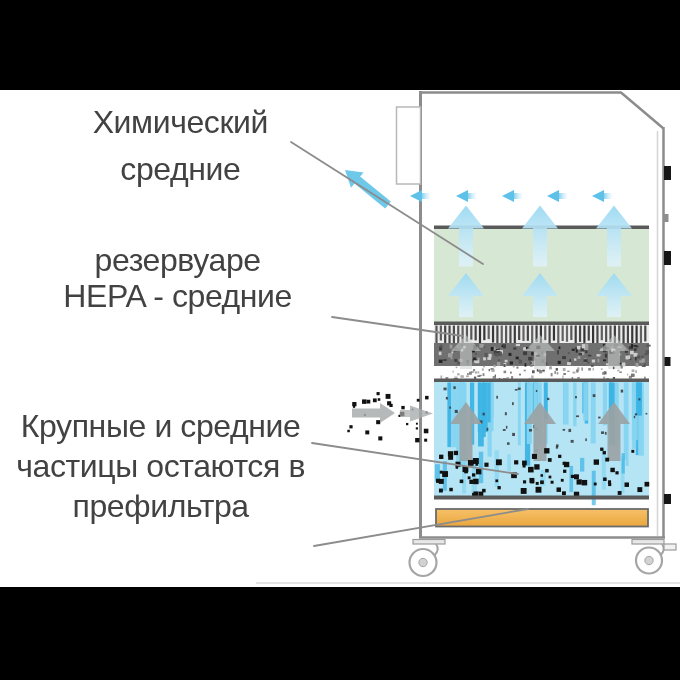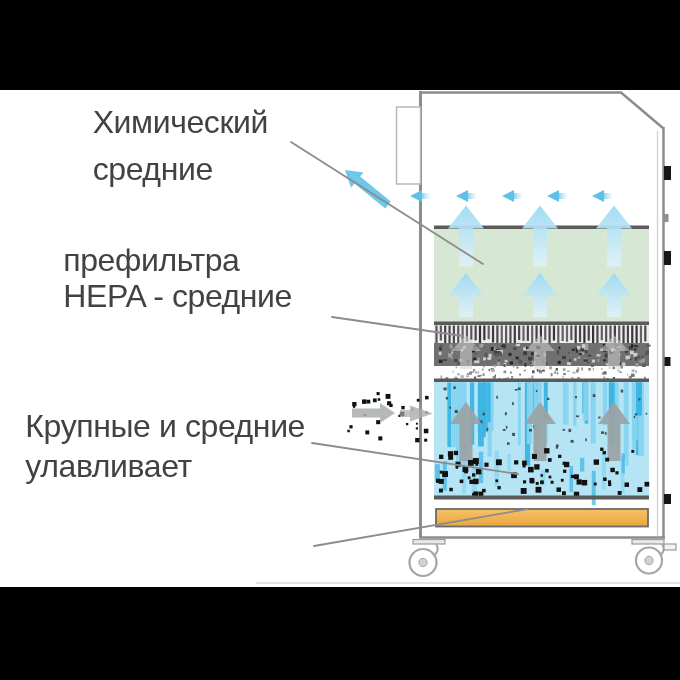--- a/index.html
+++ b/index.html
@@ -5,21 +5,21 @@
   html,body{margin:0;padding:0;background:#fff;}
   .stage{
     position:relative;width:680px;height:680px;overflow:hidden;
     background:#ffffff;font-family:"Liberation Sans", sans-serif;
   }
   .bar{position:absolute;left:0;width:680px;background:#000;}
   .bar.top{top:0;height:90px;}
   .bar.bottom{top:587px;height:93px;}
   svg.diagram{position:absolute;left:0;top:0;}
   .label{
-    position:absolute;text-align:left;color:#424242;
+    position:absolute;text-align:center;color:#424242;
     font-size:32px;letter-spacing:-0.4px;z-index:5;white-space:nowrap;
   }
   .label span{display:block;}
   #label-chemical{top:99px;right:412px;line-height:47px;}
   #label-hepa{top:242px;right:388px;line-height:36px;}
   #label-prefilter{top:406px;right:375px;line-height:40px;}
 </style>
 </head>
 <body>
 
@@ -622,22 +622,23 @@
         <line x1="314" y1="546" x2="528" y2="509" stroke="#8c8c8c" stroke-width="1.8" stroke-linecap="round"></line>
       </g>
   </svg>
 
   <div class="label" id="label-chemical">
     <span>Химический</span>
     <span>средние</span>
   </div>
 
   <div class="label" id="label-hepa">
-    <span>префильтра</span>
+    <span>резервуаре</span>
     <span>HEPA - средние</span>
   </div>
 
   <div class="label" id="label-prefilter">
     <span>Крупные и средние</span>
-    <span>улавливает</span>
+    <span>частицы остаются в</span>
+    <span>префильтра</span>
   </div>
 
 </div>
 
 </body></html>

